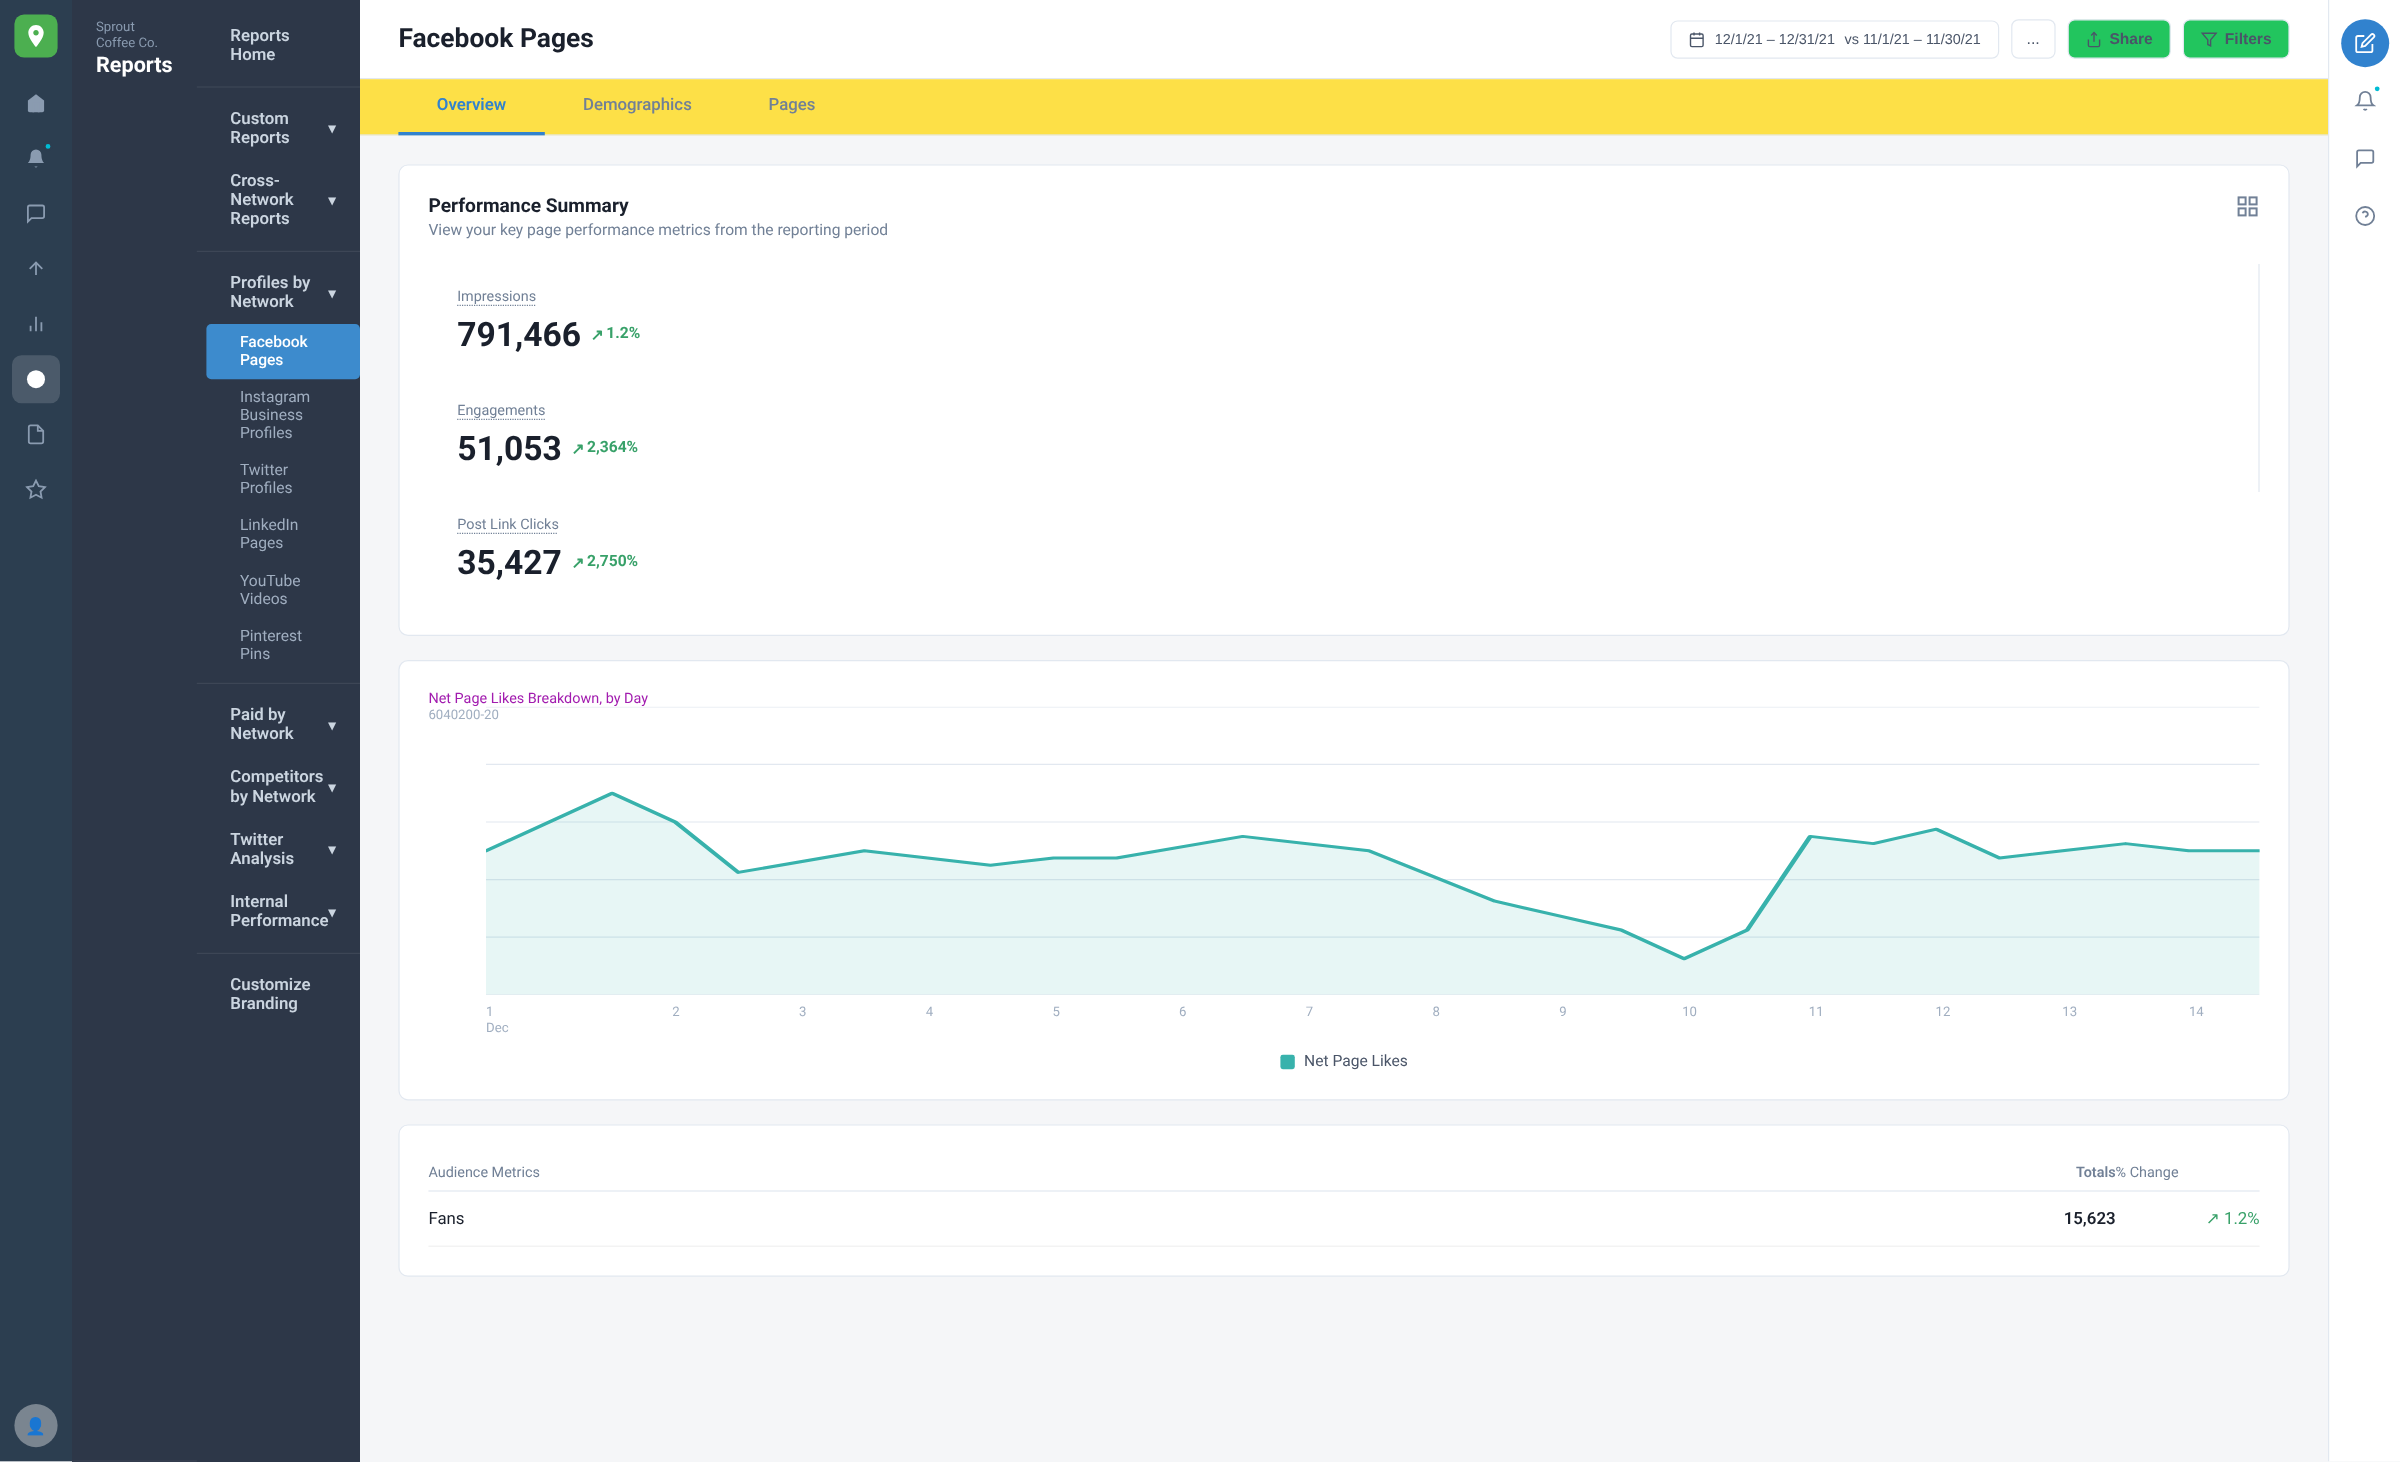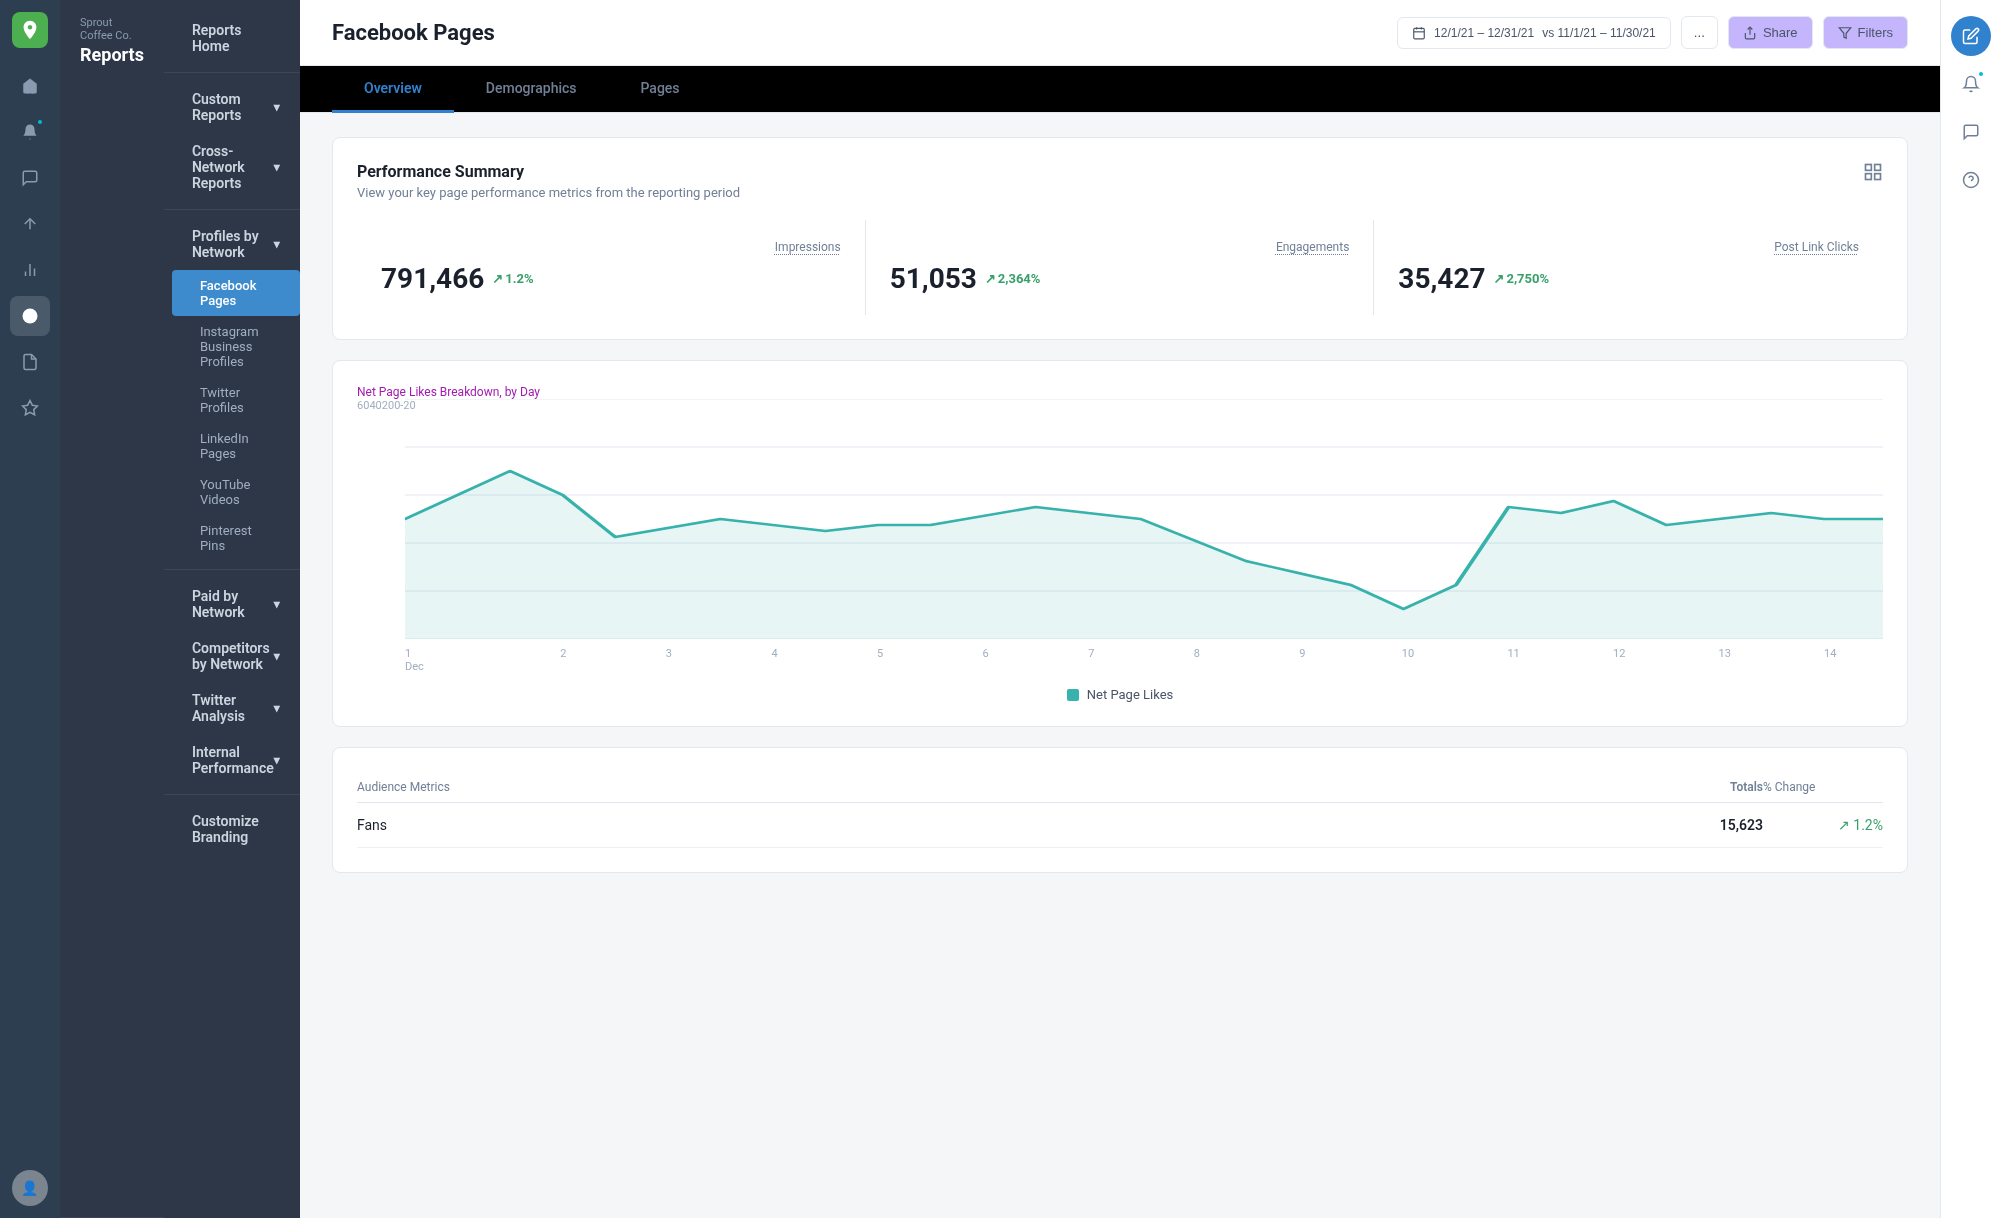--- a/index.html
+++ b/index.html
@@ -127,38 +127,38 @@
       background: #fff;
       font-size: 12px;
       color: #4a5568;
       cursor: pointer;
     }
     .action-btn {
       display: flex; align-items: center; gap: 6px;
       padding: 8px 14px;
       border: 1px solid #e2e8f0;
       border-radius: 6px;
-      background: #c4b5fd;
+      background: #22c55e;
       font-size: 13px;
       color: #4a5568;
       cursor: pointer;
-      font-weight: 400;
+      font-weight: 700;
     }
     .more-btn {
       padding: 8px 12px;
       border: 1px solid #e2e8f0;
       border-radius: 6px;
       background: #fff;
       cursor: pointer;
       color: #4a5568;
     }
 
     
     .tabs {
-      background: #000000;
+      background: #fde047;
       display: flex;
       border-bottom: 1px solid #e2e8f0;
       padding: 0 32px;
     }
     .tab {
       padding: 14px 32px;
       font-size: 14px;
       font-weight: 500;
       color: #718096;
       cursor: pointer;
@@ -186,23 +186,22 @@
     .card-header {
       display: flex; justify-content: space-between; align-items: flex-start;
       margin-bottom: 20px;
     }
     .card-title { font-size: 16px; font-weight: 700; color: #1a202c; }
     .card-subtitle { font-size: 13px; color: #718096; margin-top: 4px; }
 
     
     .metrics-grid {
       display: grid;
-      grid-template-columns: repeat(3, 1fr);
+      grid-template-columns: repeat(1, 1fr);
       gap: 0;
-      text-align: right;
     }
     .metric-cell {
       padding: 20px 24px;
       border-right: 1px solid #e2e8f0;
     }
     .metric-cell:last-child { border-right: none; }
     .metric-label {
       font-size: 12px;
       color: #718096;
       text-decoration: underline dotted;

